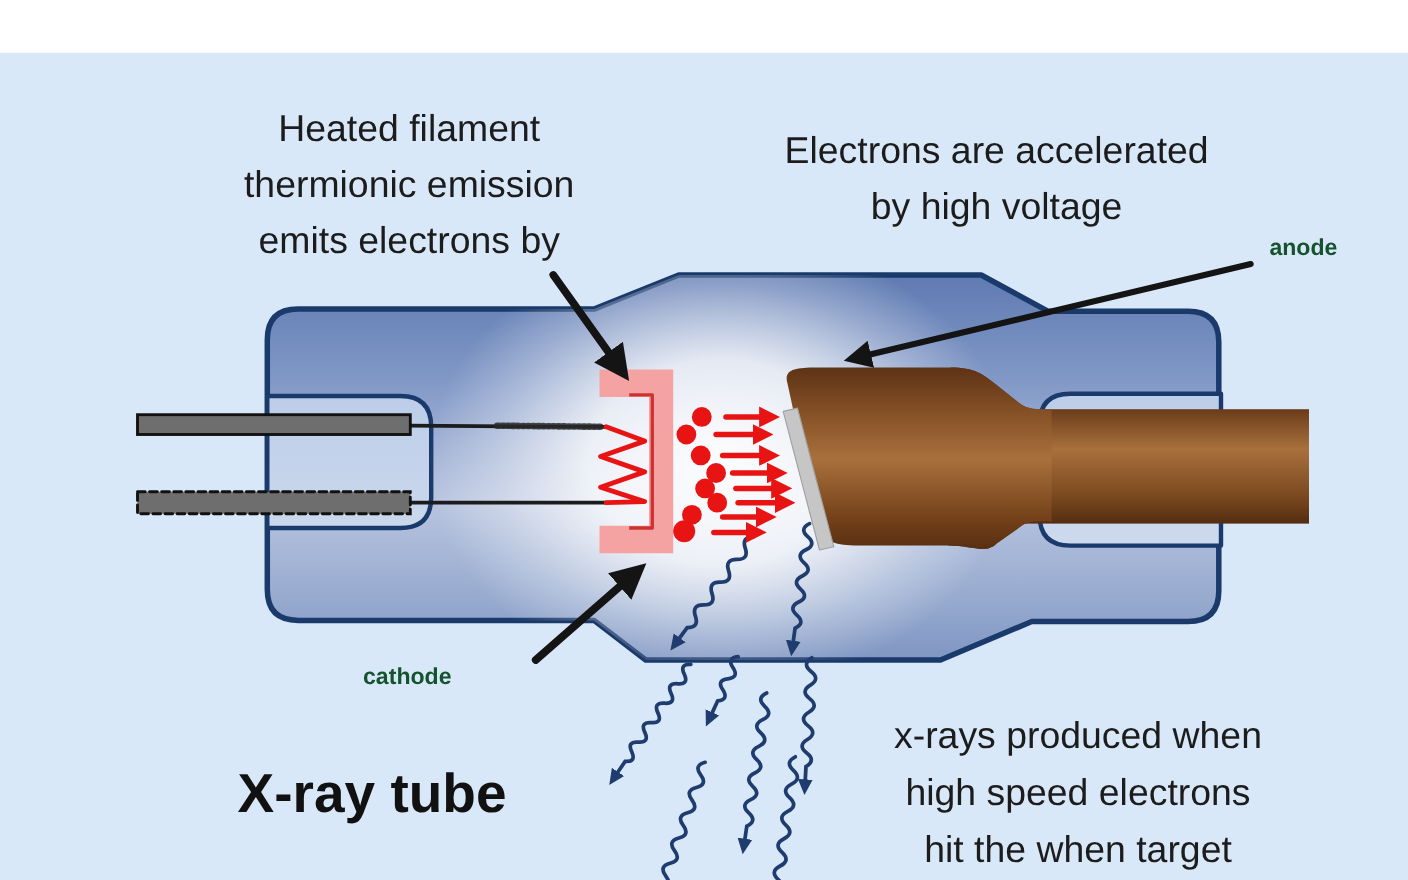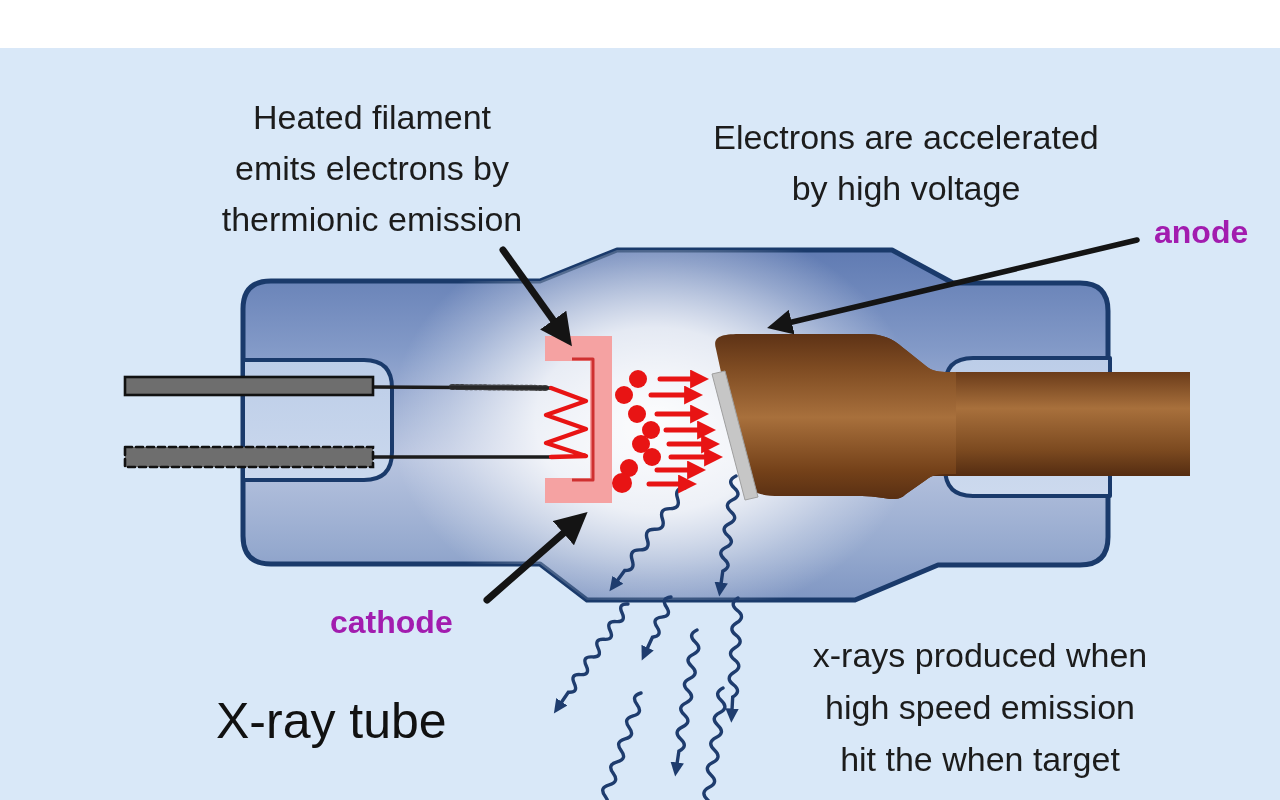--- a/index.html
+++ b/index.html
@@ -15,30 +15,30 @@
   .note{
     position:absolute;
     text-align:center;
     color:#1c1c1c;
     font-size:34px;
     line-height:51px;
     letter-spacing:0px;
   }
   .part-label{
     position:absolute;
-    color:#a21caf;
-    font-size:32px;
+    color:#14532d;
+    font-size:21px;
     font-weight:bold;
   }
   #diagram-title{
     position:absolute;
     left:216px;top:644px;
     color:#111;
     font-size:50px;
-    font-weight:normal;
+    font-weight:bold;
   }
   .wave{fill:none;stroke:#1e3c6e;stroke-width:3.4;stroke-linecap:round;}
 </style>
 </head>
 <body>
 
 <div id="stage">
 
   <svg id="diagram-svg" width="1280" height="800" viewBox="0 0 1280 800">
     <defs>
@@ -147,34 +147,34 @@
     <path d="M 864 286 C 886 286 894 292 906 302 L 926 318 C 934 325 944 324 956 324 L 956 426 C 944 426 934 425 926 432 L 906 446 C 896 456 884 448 862 448 Z" fill="url(#anodeGrad)"></path>
     <polygon points="712,326 725,323 758,449 745,452" fill="#c6c6c6" stroke="#9f9f9f" stroke-width="1" stroke-linejoin="round"></polygon>
 
     <line x1="503" y1="202" x2="556" y2="276" stroke="#141414" stroke-width="7" stroke-linecap="round" marker-end="url(#mBlack)"></line>
     <line x1="1137" y1="192" x2="788" y2="275" stroke="#141414" stroke-width="5.5" stroke-linecap="round" marker-end="url(#mBlack)"></line>
     <line x1="487" y1="552" x2="567" y2="482" stroke="#141414" stroke-width="7" stroke-linecap="round" marker-end="url(#mBlack)"></line>
   </svg>
 
   <div class="note" style="left:152px;top:44px;width:440px;">
     <div>Heated filament</div>
+    <div>thermionic emission</div>
     <div>emits electrons by</div>
-    <div>thermionic emission</div>
   </div>
 
   <div class="note" style="left:681px;top:64px;width:450px;">
     <div>Electrons are accelerated</div>
     <div>by high voltage</div>
   </div>
 
   <div class="part-label" style="left:1154px;top:166px;">anode</div>
 
   <div class="part-label" style="left:330px;top:556px;width:150px;text-align:left;">cathode</div>
 
   <div id="diagram-title">X-ray tube</div>
 
-  <div class="note" style="left:755px;top:581px;width:450px;line-height:52px;">
+  <div class="note" style="left:755px;top:595px;width:450px;line-height:52px;">
     <div>x-rays produced when</div>
-    <div>high speed emission</div>
+    <div>high speed electrons</div>
     <div>hit the when target</div>
   </div>
 
 </div>
 
 </body></html>

